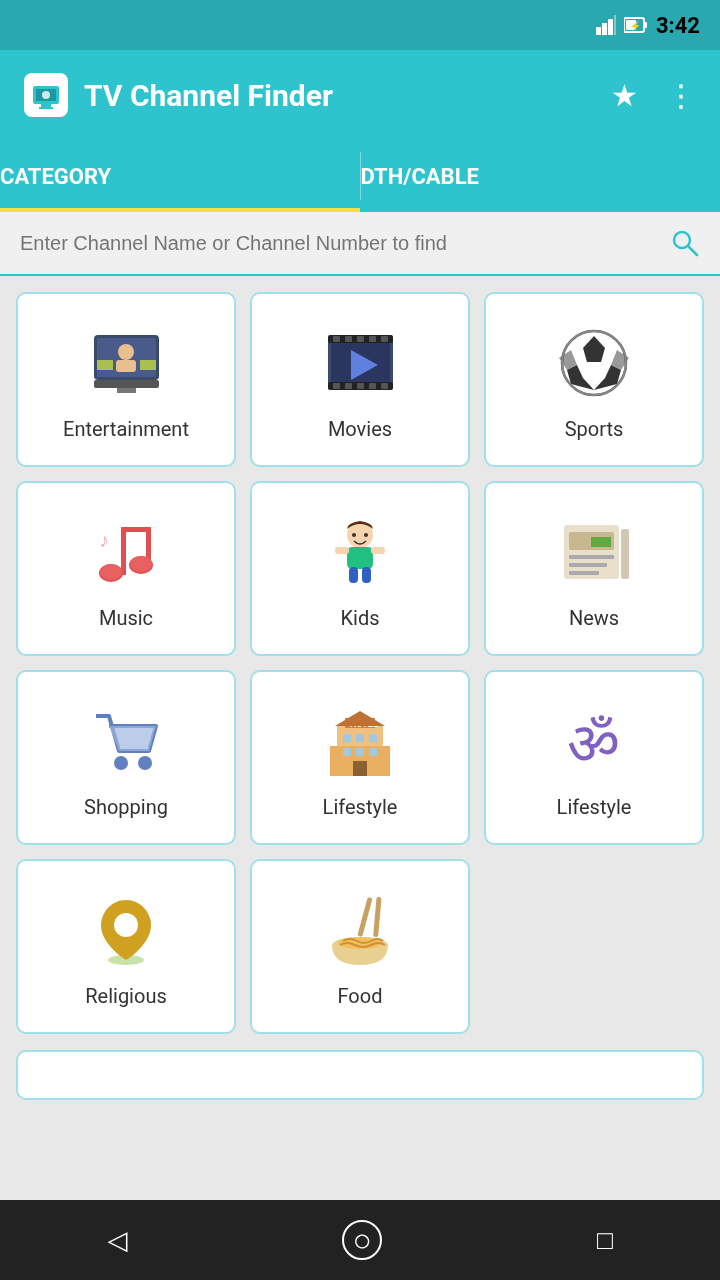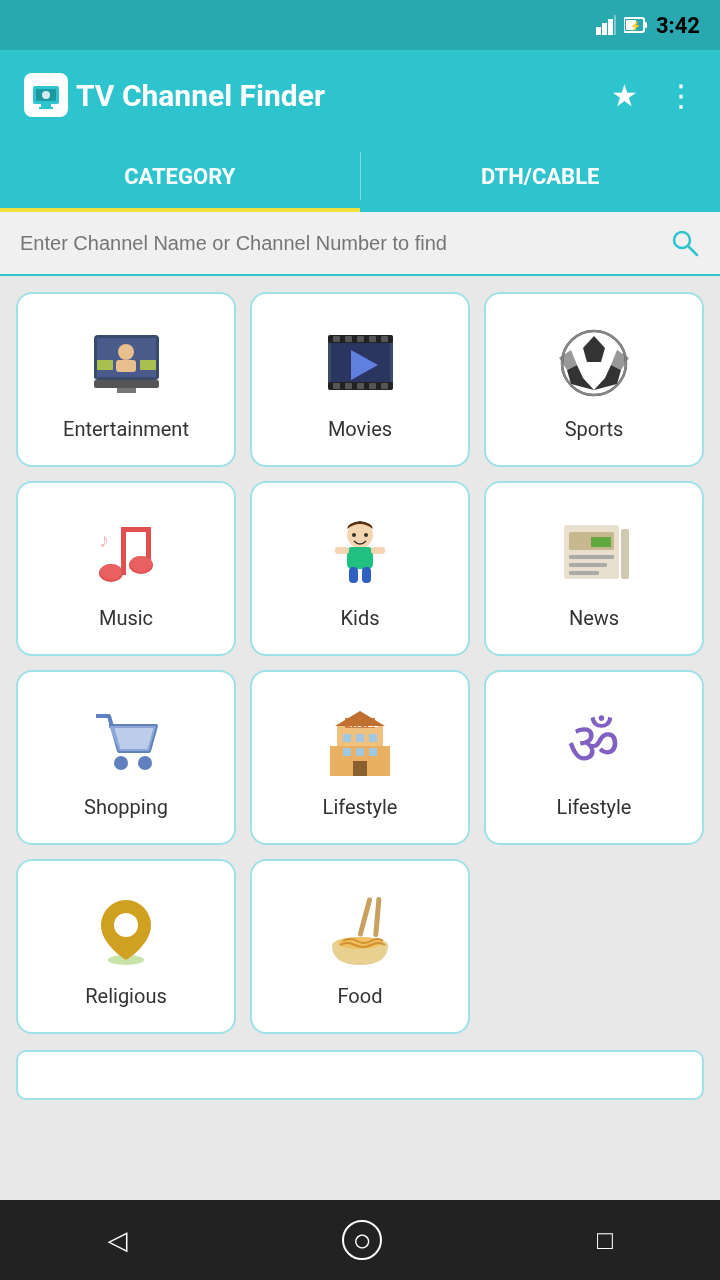--- a/index.html
+++ b/index.html
@@ -42,21 +42,21 @@
       background: #2ec4ce;
       height: 90px;
       display: flex;
       align-items: center;
       padding: 0 24px;
       justify-content: space-between;
     }
     .app-bar-left {
       display: flex;
       align-items: center;
-      gap: 8px;
+      gap: 16px;
     }
     .app-icon {
       width: 44px;
       height: 44px;
       background: white;
       border-radius: 8px;
       display: flex;
       align-items: center;
       justify-content: center;
       font-size: 22px;
@@ -80,21 +80,21 @@
     
     .tabs {
       background: #2ec4ce;
       display: flex;
       height: 72px;
     }
     .tab {
       flex: 1;
       display: flex;
       align-items: center;
-      justify-content: center;
+      justify-content: flex-start;
       font-size: 22px;
       font-weight: bold;
       color: white;
       cursor: pointer;
       position: relative;
     }
     .tab.active::after {
       content: '';
       position: absolute;
       bottom: 0;
@@ -136,21 +136,21 @@
       padding: 16px;
       display: grid;
       grid-template-columns: repeat(3, 1fr);
       gap: 14px;
       background: #e8e8e8;
     }
 
     .grid-item {
       background: white;
       border: 2px solid #a0e0e8;
-      border-radius: 16px;
+      border-radius: 10px;
       display: flex;
       flex-direction: column;
       align-items: center;
       justify-content: center;
       padding: 24px 10px 20px;
       cursor: pointer;
       min-height: 175px;
     }
 
     .grid-item .icon-area {

